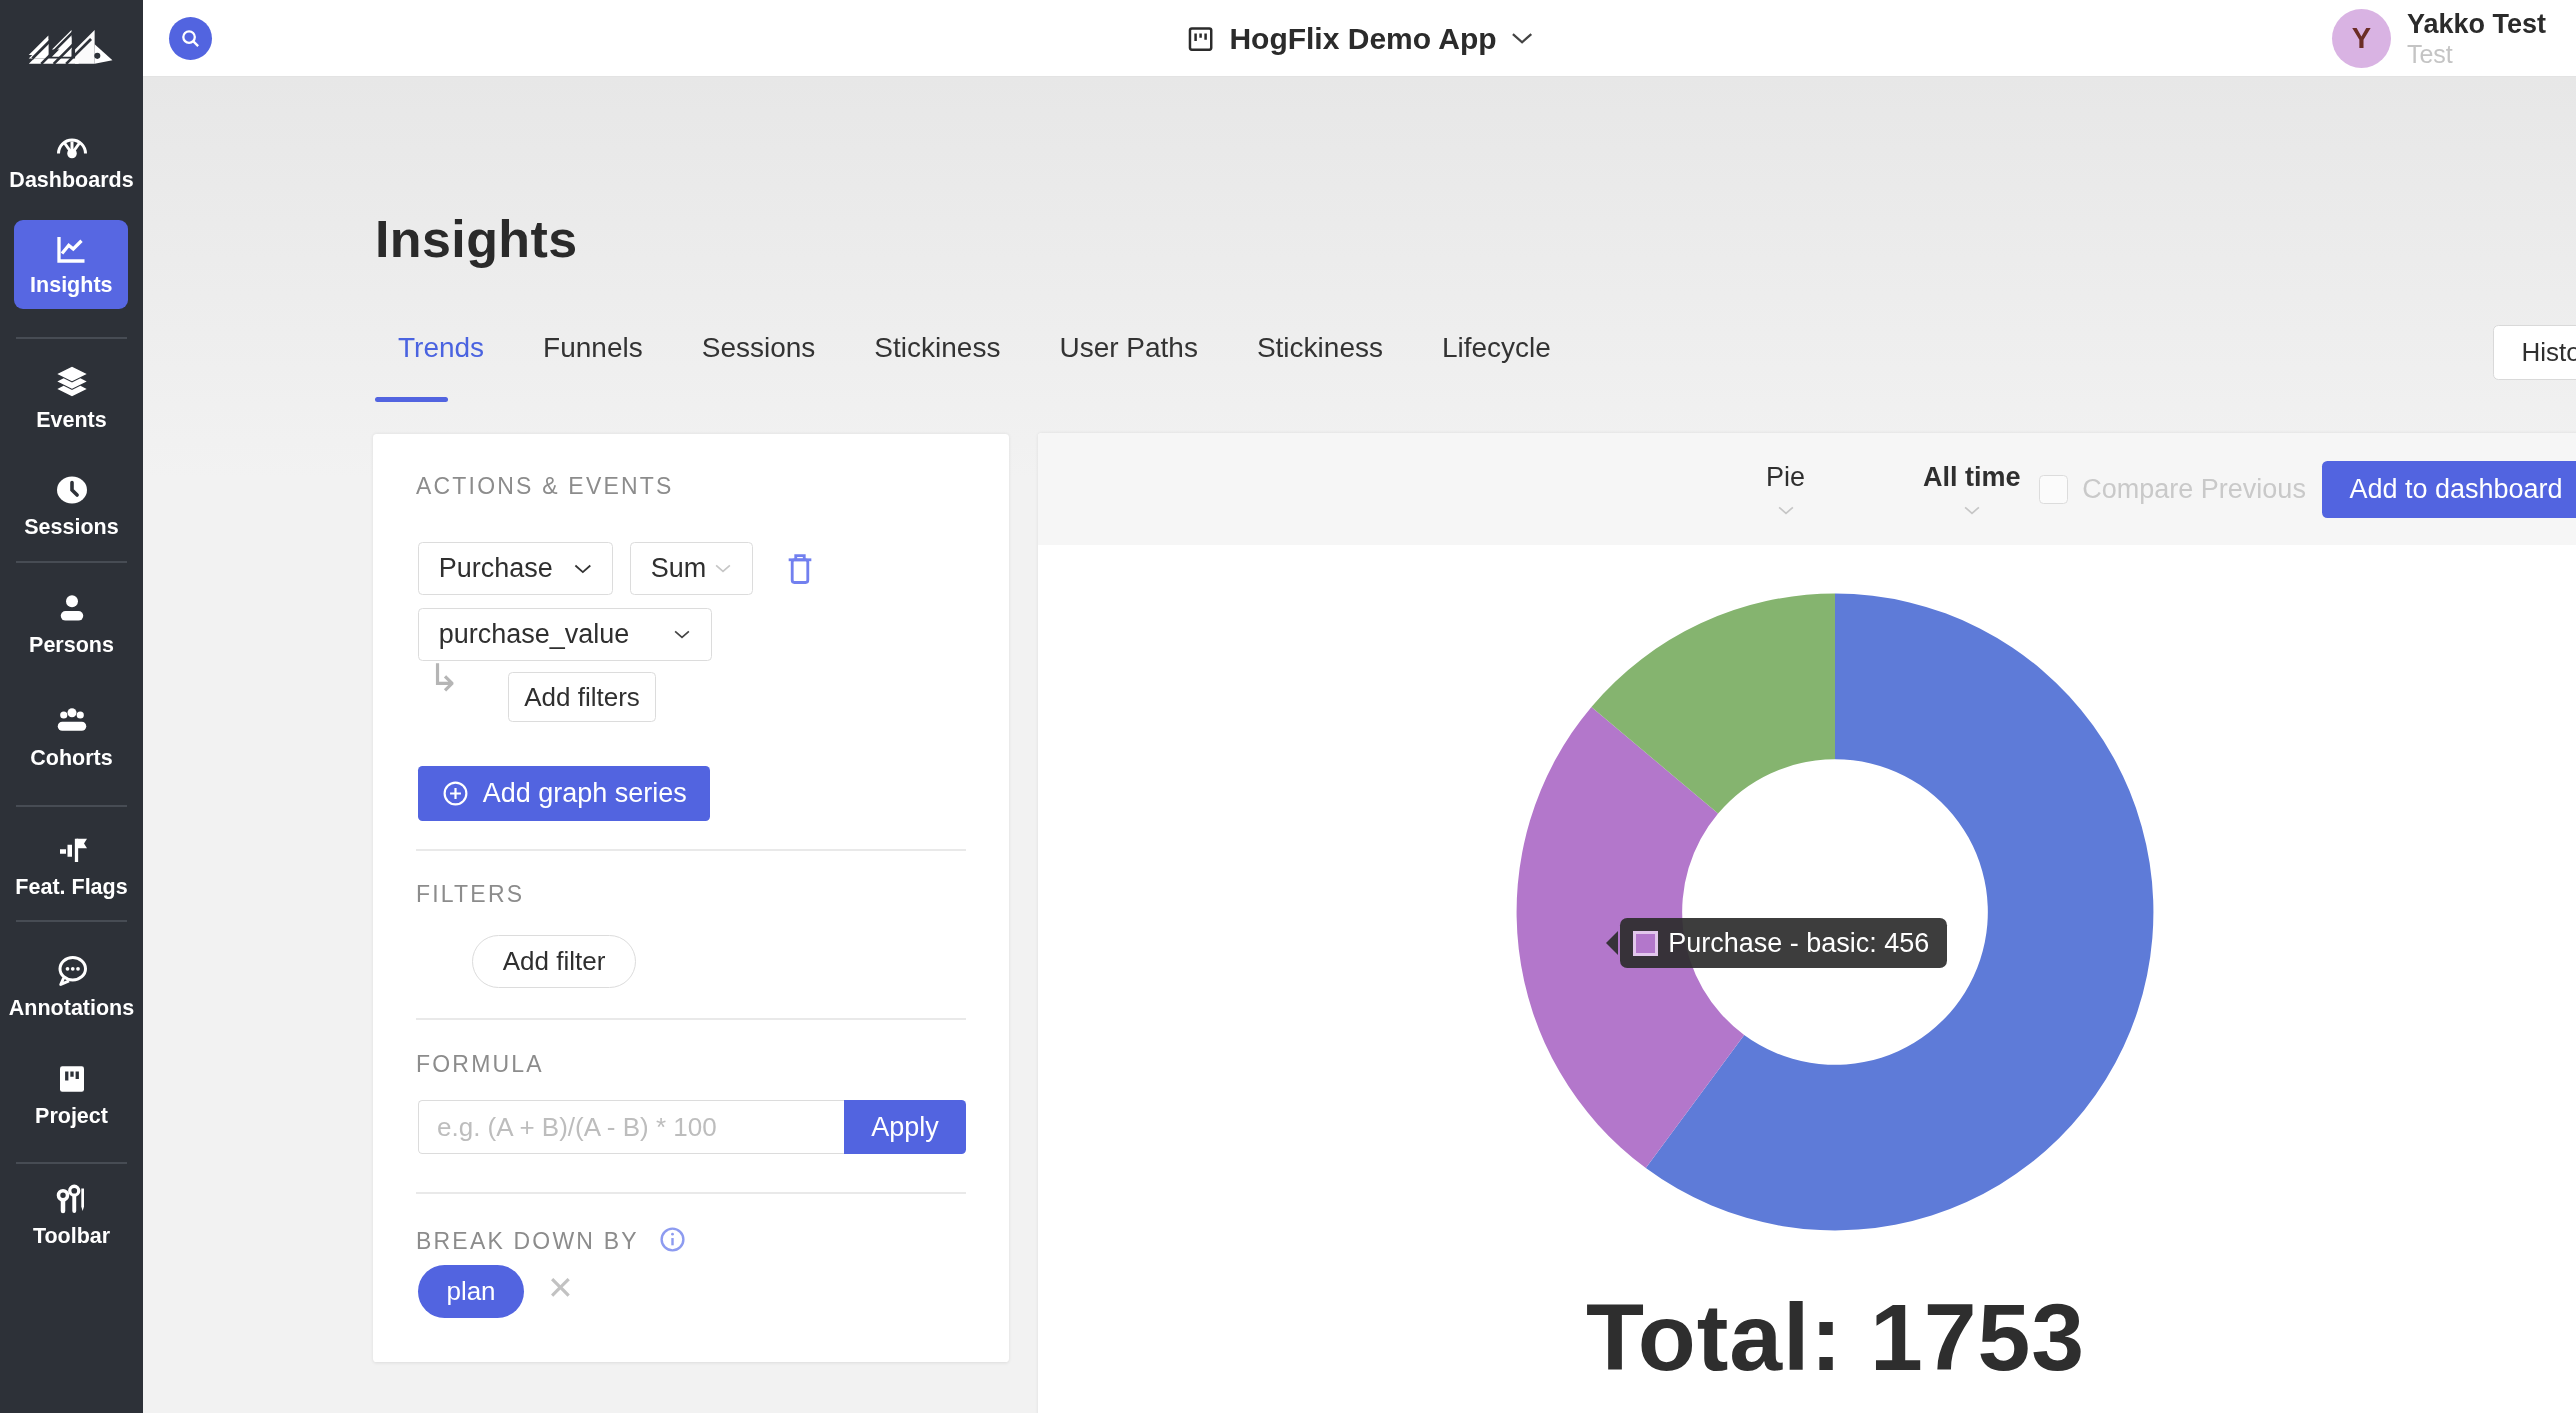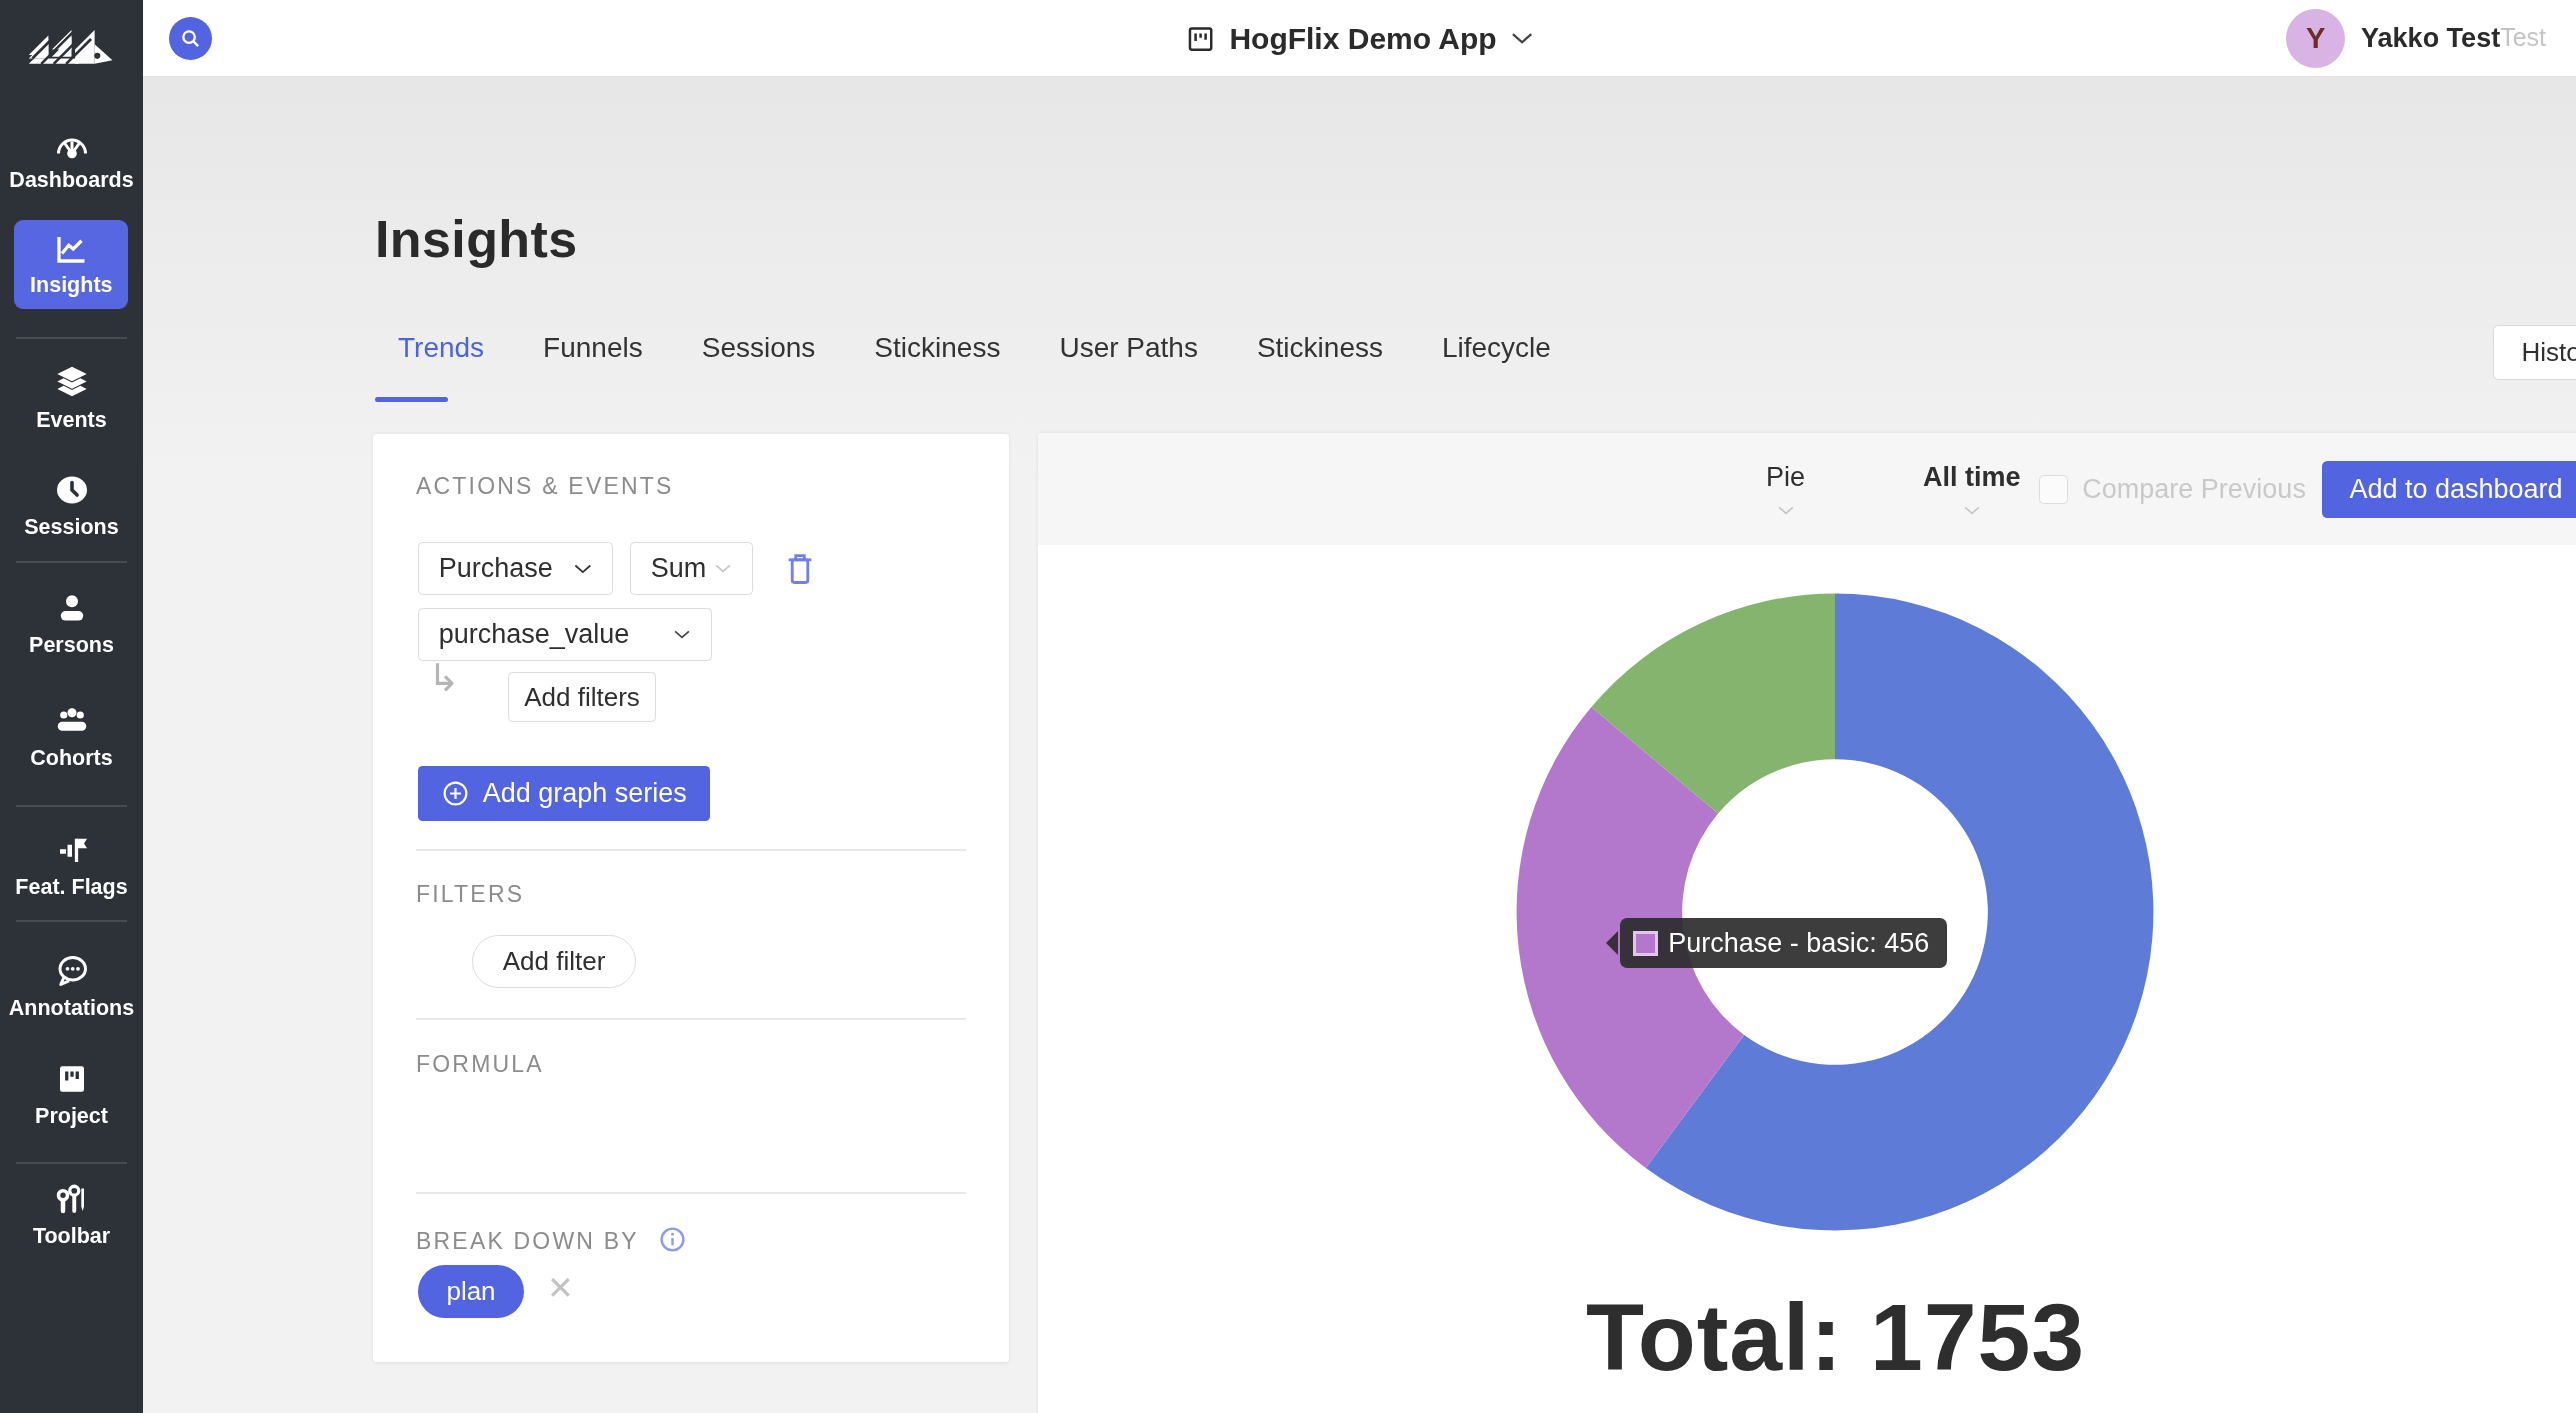--- a/index.html
+++ b/index.html
@@ -6,21 +6,21 @@
   html,body { width:2576px; height:1413px; font-family:"Liberation Sans", sans-serif; }
   .page { position:relative; width:2576px; height:1413px; background:#ececec; overflow:hidden; }
 
   
   .topbar { position:absolute; left:143px; top:0; width:2433px; height:77px; background:#ffffff; border-bottom:0.9px solid #e3e3e3; z-index:5; }
   .search-fab { position:absolute; left:26px; top:17px; width:43px; height:43px; border-radius:50%; background:#5264e0; display:flex; align-items:center; justify-content:center; cursor:pointer; }
   .app-switch { position:absolute; left:50%; top:0; transform:translateX(-50%); height:77px; display:flex; align-items:center; gap:14.3px; cursor:pointer; }
   .app-switch .title { font-size:30px; font-weight:700; color:#2b2b2b; }
   .user-block { position:absolute; right:30px; top:0; height:77px; display:flex; align-items:center; gap:16px; }
   .avatar { width:59px; height:59px; border-radius:50%; background:#d9b3e3; color:#6b2d26; font-size:29px; font-weight:700; display:flex; align-items:center; justify-content:center; }
-  .user-names { display:flex; flex-direction:row; justify-content:space-between; line-height:1.15; }
+  .user-names { display:flex; flex-direction:column; justify-content:space-between; line-height:1.15; }
   .user-name { font-size:27px; font-weight:700; color:#2b2b2b; }
   .user-org { font-size:25px; color:#c4c4c4; }
 
   
   .sidebar { position:absolute; left:0; top:0; width:143px; height:1413px; background:#2d3138; z-index:6; }
   .logo { position:absolute; left:27px; top:14.3px; width:89px; height:57px; }
   .side-item { position:absolute; left:0; width:143px; display:flex; flex-direction:column; align-items:center; gap:7.2px; cursor:pointer; }
   .side-item svg { width:36px; height:36px; }
   .side-label { font-size:21.5px; font-weight:600; color:#ffffff; }
   .active-tile { position:absolute; left:14.3px; width:114px; height:89px; background:#5767e2; border-radius:9px; display:flex; flex-direction:column; align-items:center; justify-content:center; gap:5.4px; cursor:pointer; }
@@ -278,20 +278,24 @@
         </svg>
         <span>Add graph series</span>
       </button>
 
       <div class="divider" style="top:415px"></div>
       <div class="sec-head" style="top:447px">FILTERS</div>
       <button class="btn-ghost pill" style="left:56px; top:501px; width:164px; height:53px">Add filter</button>
 
       <div class="divider" style="top:584px"></div>
       <div class="sec-head" style="top:617px">FORMULA</div>
+      <div class="formula-row">
+        <input class="formula-input" placeholder="e.g. (A + B)/(A - B) * 100" style="">
+        <button class="btn-blue apply-btn">Apply</button>
+      </div>
 
       <div class="divider" style="top:758px"></div>
       <div class="sec-head" style="top:791px">
         <span>BREAK DOWN BY</span>
         <svg class="info-dot" width="29" height="29" viewBox="0 0 24 24" fill="none" stroke="#8d9bf0" stroke-width="2">
           <circle cx="12" cy="12" r="9"></circle>
             <circle cx="12" cy="7.6" r="1.15" fill="#8d9bf0" stroke="none"></circle>
             <path d="M12 10.8 v6"></path>
         </svg>
       </div>

